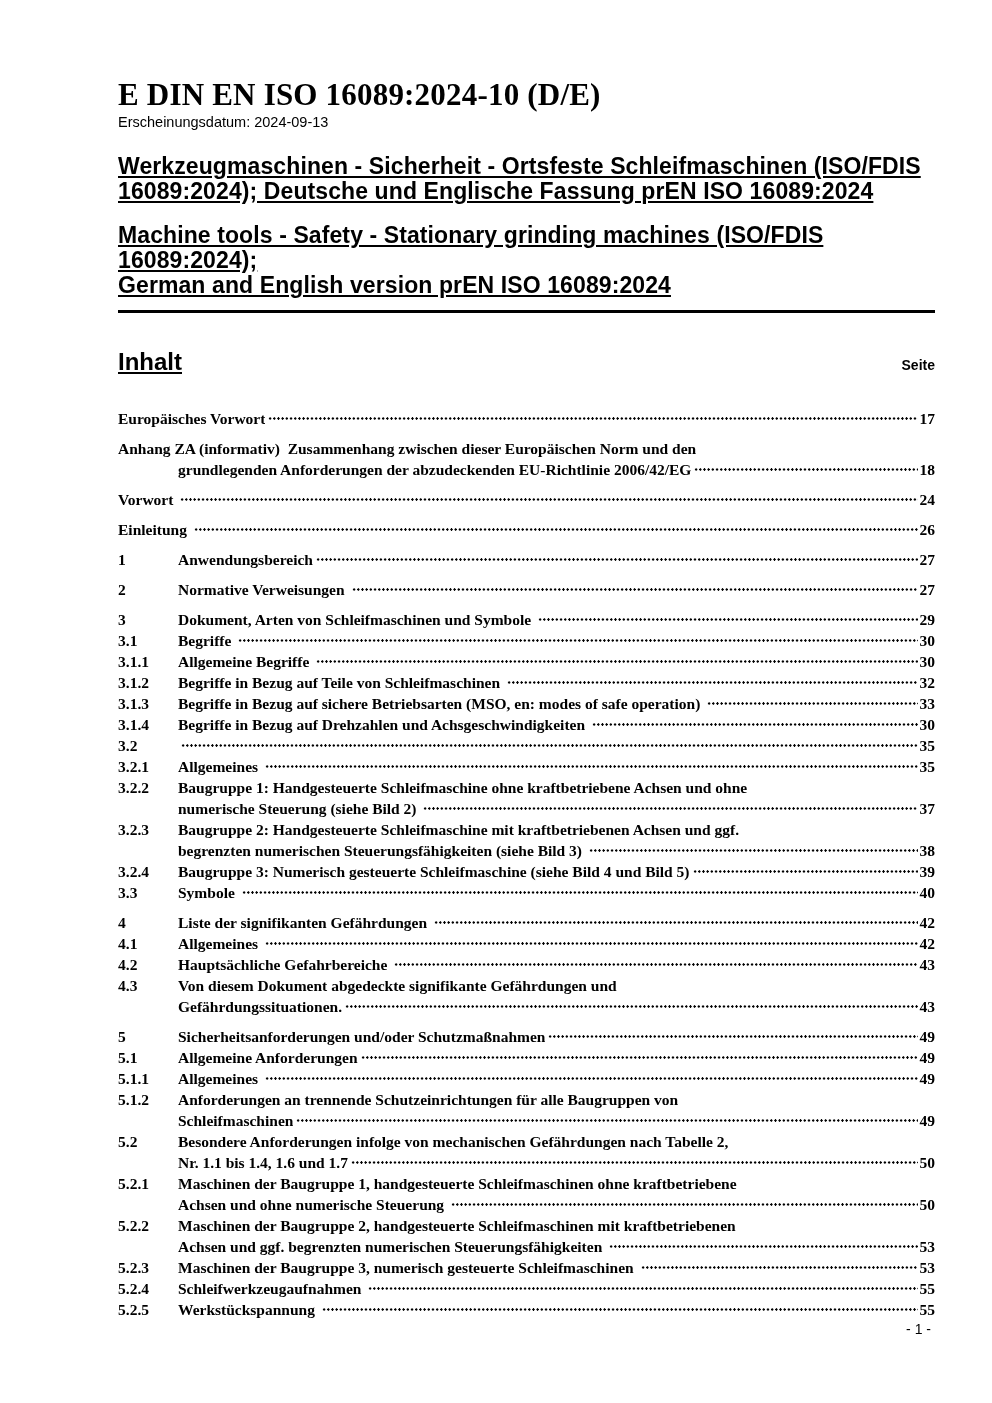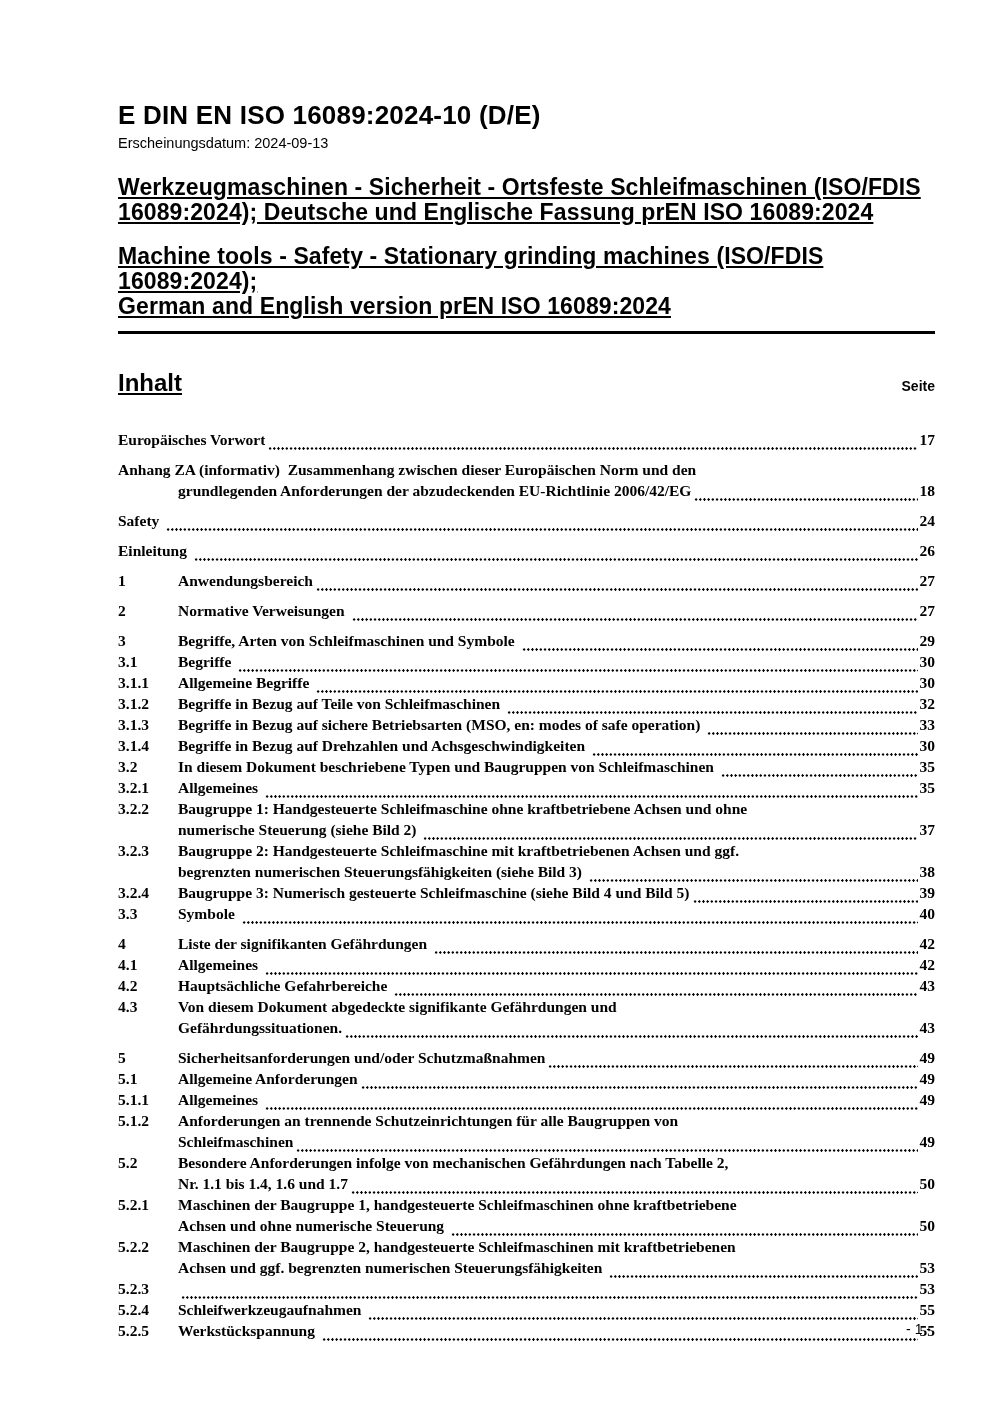--- a/index.html
+++ b/index.html
@@ -6,23 +6,23 @@
   html, body { margin: 0; padding: 0; }
   body {
     width: 992px; height: 1403px;
     background: #ffffff; color: #000000;
     position: relative; overflow: hidden;
     font-family: "Liberation Sans", sans-serif;
   }
   .page { position: absolute; left: 118px; top: 0; width: 817px; }
 
   .doc-title {
-    margin-top: 102px;
-    font-family: Liberation Sans, sans-serif;
-    font-weight: bold; font-size: 26px; line-height: 27px;
+    margin-top: 81px;
+    font-family: Liberation Serif, serif;
+    font-weight: bold; font-size: 31px; line-height: 27px;
     letter-spacing: 0.2px;
   }
   .doc-date {
     margin-top: 6px;
     font-size: 14.5px; line-height: 17px; font-weight: 400;
   }
   .lang-title {
     font-weight: bold; font-size: 23px; line-height: 25px;
     letter-spacing: 0.1px;
     text-decoration: underline;
@@ -41,21 +41,21 @@
   .inhalt-heading {
     font-weight: bold; font-size: 24px; line-height: 28px; margin: 0;
     font-family: "Liberation Sans", sans-serif;
     text-decoration: underline;
   }
   .seite-label { font-weight: bold; font-size: 14px; }
 
   .toc { margin-top: 32px; font-family: "Liberation Serif", serif; }
   .toc-entry.group { margin-top: 9px; }
   .toc-line {
-    display: flex; align-items: flex-end;
+    display: flex; align-items: center;
     font-weight: bold; font-size: 15.5px; line-height: 21px;
     white-space: pre;
   }
   .toc-num { flex: 0 0 60px; }
   .toc-text { flex: 0 1 auto; overflow: hidden; }
   .toc-dots {
     flex: 1 1 10px; min-width: 10px; height: 3px;
     margin: 0 2px 0 3px;
     background-image: radial-gradient(circle, #000 1.05px, transparent 1.35px);
     background-size: 4.2px 3px;
@@ -97,51 +97,51 @@
 
   <div class="toc">
       <div class="toc-entry">
         <div class="toc-line"><span class="toc-text">Europäisches Vorwort</span><span class="toc-dots"></span><span class="toc-page">17</span></div>
       </div>
       <div class="toc-entry group">
         <div class="toc-line"><span class="toc-text">Anhang ZA (informativ)  Zusammenhang zwischen dieser Europäischen Norm und den</span></div>
         <div class="toc-line"><span class="toc-num"></span><span class="toc-text">grundlegenden Anforderungen der abzudeckenden EU-Richtlinie 2006/42/EG</span><span class="toc-dots"></span><span class="toc-page">18</span></div>
       </div>
       <div class="toc-entry group">
-        <div class="toc-line"><span class="toc-text">Safety </span><span class="toc-dots"></span><span class="toc-page">24</span></div>
+        <div class="toc-line"><span class="toc-text">Vorwort </span><span class="toc-dots"></span><span class="toc-page">24</span></div>
       </div>
       <div class="toc-entry group">
         <div class="toc-line"><span class="toc-text">Einleitung </span><span class="toc-dots"></span><span class="toc-page">26</span></div>
       </div>
       <div class="toc-entry group">
         <div class="toc-line"><span class="toc-num">1</span><span class="toc-text">Anwendungsbereich</span><span class="toc-dots"></span><span class="toc-page">27</span></div>
       </div>
       <div class="toc-entry group">
         <div class="toc-line"><span class="toc-num">2</span><span class="toc-text">Normative Verweisungen </span><span class="toc-dots"></span><span class="toc-page">27</span></div>
       </div>
       <div class="toc-entry group">
-        <div class="toc-line"><span class="toc-num">3</span><span class="toc-text">Begriffe, Arten von Schleifmaschinen und Symbole </span><span class="toc-dots"></span><span class="toc-page">29</span></div>
+        <div class="toc-line"><span class="toc-num">3</span><span class="toc-text">Dokument, Arten von Schleifmaschinen und Symbole </span><span class="toc-dots"></span><span class="toc-page">29</span></div>
       </div>
       <div class="toc-entry">
         <div class="toc-line"><span class="toc-num">3.1</span><span class="toc-text">Begriffe </span><span class="toc-dots"></span><span class="toc-page">30</span></div>
       </div>
       <div class="toc-entry">
         <div class="toc-line"><span class="toc-num">3.1.1</span><span class="toc-text">Allgemeine Begriffe </span><span class="toc-dots"></span><span class="toc-page">30</span></div>
       </div>
       <div class="toc-entry">
         <div class="toc-line"><span class="toc-num">3.1.2</span><span class="toc-text">Begriffe in Bezug auf Teile von Schleifmaschinen </span><span class="toc-dots"></span><span class="toc-page">32</span></div>
       </div>
       <div class="toc-entry">
         <div class="toc-line"><span class="toc-num">3.1.3</span><span class="toc-text">Begriffe in Bezug auf sichere Betriebsarten (MSO, en: modes of safe operation) </span><span class="toc-dots"></span><span class="toc-page">33</span></div>
       </div>
       <div class="toc-entry">
         <div class="toc-line"><span class="toc-num">3.1.4</span><span class="toc-text">Begriffe in Bezug auf Drehzahlen und Achsgeschwindigkeiten </span><span class="toc-dots"></span><span class="toc-page">30</span></div>
       </div>
       <div class="toc-entry">
-        <div class="toc-line"><span class="toc-num">3.2</span><span class="toc-text">In diesem Dokument beschriebene Typen und Baugruppen von Schleifmaschinen </span><span class="toc-dots"></span><span class="toc-page">35</span></div>
+        <div class="toc-line"><span class="toc-num">3.2</span><span class="toc-dots"></span><span class="toc-page">35</span></div>
       </div>
       <div class="toc-entry">
         <div class="toc-line"><span class="toc-num">3.2.1</span><span class="toc-text">Allgemeines </span><span class="toc-dots"></span><span class="toc-page">35</span></div>
       </div>
       <div class="toc-entry">
         <div class="toc-line"><span class="toc-num">3.2.2</span><span class="toc-text">Baugruppe 1: Handgesteuerte Schleifmaschine ohne kraftbetriebene Achsen und ohne</span></div>
         <div class="toc-line"><span class="toc-num"></span><span class="toc-text">numerische Steuerung (siehe Bild 2) </span><span class="toc-dots"></span><span class="toc-page">37</span></div>
       </div>
       <div class="toc-entry">
         <div class="toc-line"><span class="toc-num">3.2.3</span><span class="toc-text">Baugruppe 2: Handgesteuerte Schleifmaschine mit kraftbetriebenen Achsen und ggf.</span></div>
@@ -185,21 +185,21 @@
       </div>
       <div class="toc-entry">
         <div class="toc-line"><span class="toc-num">5.2.1</span><span class="toc-text">Maschinen der Baugruppe 1, handgesteuerte Schleifmaschinen ohne kraftbetriebene</span></div>
         <div class="toc-line"><span class="toc-num"></span><span class="toc-text">Achsen und ohne numerische Steuerung </span><span class="toc-dots"></span><span class="toc-page">50</span></div>
       </div>
       <div class="toc-entry">
         <div class="toc-line"><span class="toc-num">5.2.2</span><span class="toc-text">Maschinen der Baugruppe 2, handgesteuerte Schleifmaschinen mit kraftbetriebenen</span></div>
         <div class="toc-line"><span class="toc-num"></span><span class="toc-text">Achsen und ggf. begrenzten numerischen Steuerungsfähigkeiten </span><span class="toc-dots"></span><span class="toc-page">53</span></div>
       </div>
       <div class="toc-entry">
-        <div class="toc-line"><span class="toc-num">5.2.3</span><span class="toc-dots"></span><span class="toc-page">53</span></div>
+        <div class="toc-line"><span class="toc-num">5.2.3</span><span class="toc-text">Maschinen der Baugruppe 3, numerisch gesteuerte Schleifmaschinen </span><span class="toc-dots"></span><span class="toc-page">53</span></div>
       </div>
       <div class="toc-entry">
         <div class="toc-line"><span class="toc-num">5.2.4</span><span class="toc-text">Schleifwerkzeugaufnahmen </span><span class="toc-dots"></span><span class="toc-page">55</span></div>
       </div>
       <div class="toc-entry">
         <div class="toc-line"><span class="toc-num">5.2.5</span><span class="toc-text">Werkstückspannung </span><span class="toc-dots"></span><span class="toc-page">55</span></div>
       </div>
     </div>
 
 </div>

